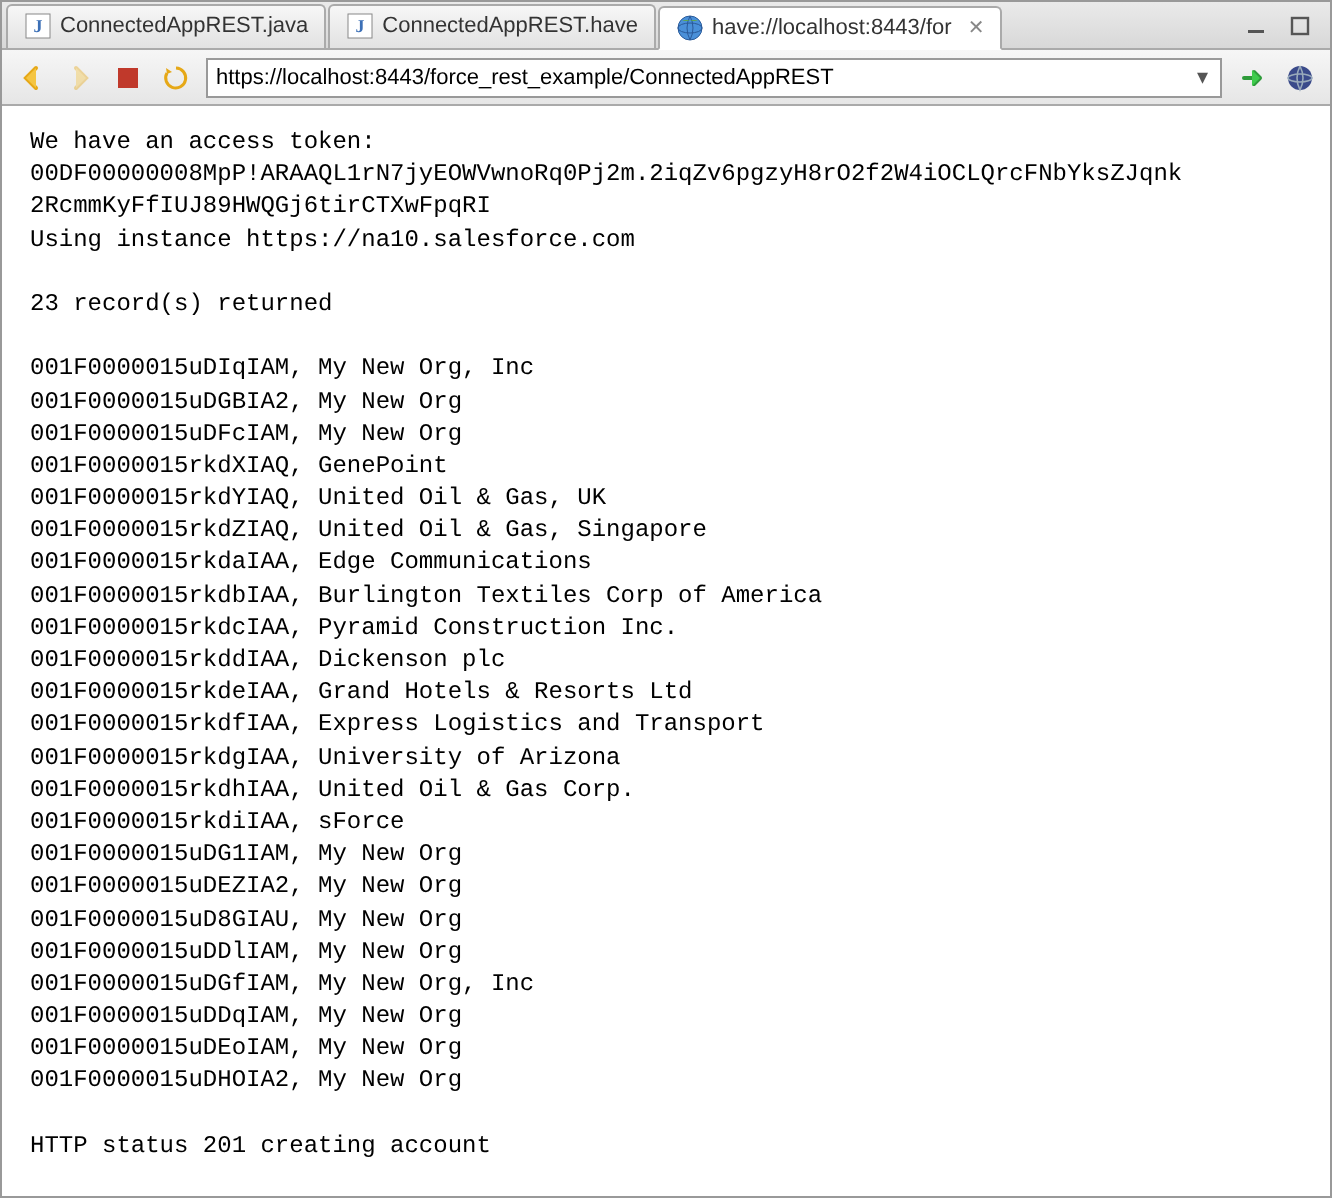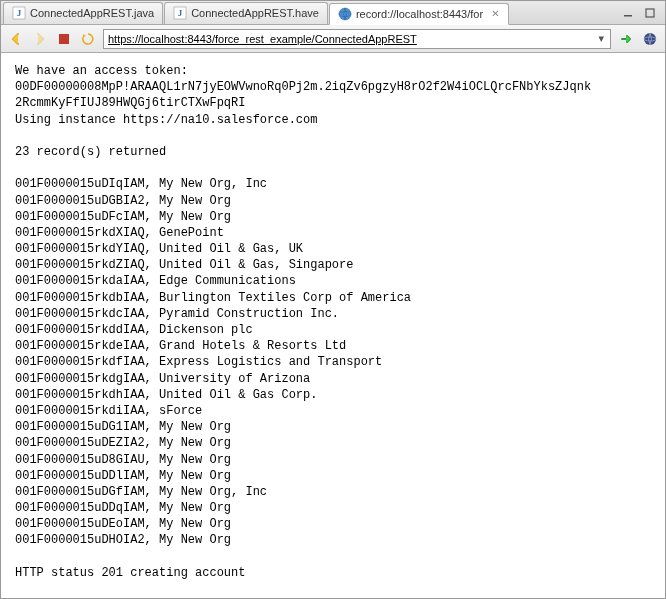--- a/index.html
+++ b/index.html
@@ -105,21 +105,20 @@
       display: flex;
       align-items: center;
       padding: 0 4px;
     }
     .url-input {
       flex: 1;
       border: none;
       outline: none;
       font-size: 11px;
       background: transparent;
-      text-decoration: underline;
     }
     .url-dropdown {
       color: #555;
       padding: 0 2px;
       cursor: pointer;
     }
     .content {
       flex: 1;
       background: #fff;
       padding: 10px 14px;
@@ -157,21 +156,21 @@
     </div>
     <div class="tab active">
       <span class="tab-browser-icon">
         <svg width="14" height="14" viewBox="0 0 14 14">
             <circle cx="7" cy="7" r="6" fill="#4a90d9" stroke="#2a5a99" stroke-width="0.5"></circle>
             <ellipse cx="7" cy="7" rx="6" ry="2.5" fill="none" stroke="#2a5a99" stroke-width="0.5"></ellipse>
             <path d="M7 1 Q4 7 7 13 Q10 7 7 1" fill="none" stroke="#2a5a99" stroke-width="0.5"></path>
             <path d="M3 3 Q5 4 7 3 Q9 4 11 3" fill="#5fa845" stroke="none"></path>
           </svg>
       </span>
-      <span>record://localhost:8443/for</span>
+      <span>have://localhost:8443/for</span>
       <span class="tab-close">✕</span>
     </div>
     <div class="win-controls">
       <span class="win-btn">
         <svg width="12" height="12" viewBox="0 0 12 12">
             <rect x="2" y="8" width="8" height="1.5" fill="#555"></rect>
           </svg>
       </span>
       <span class="win-btn">
         <svg width="12" height="12" viewBox="0 0 12 12">

